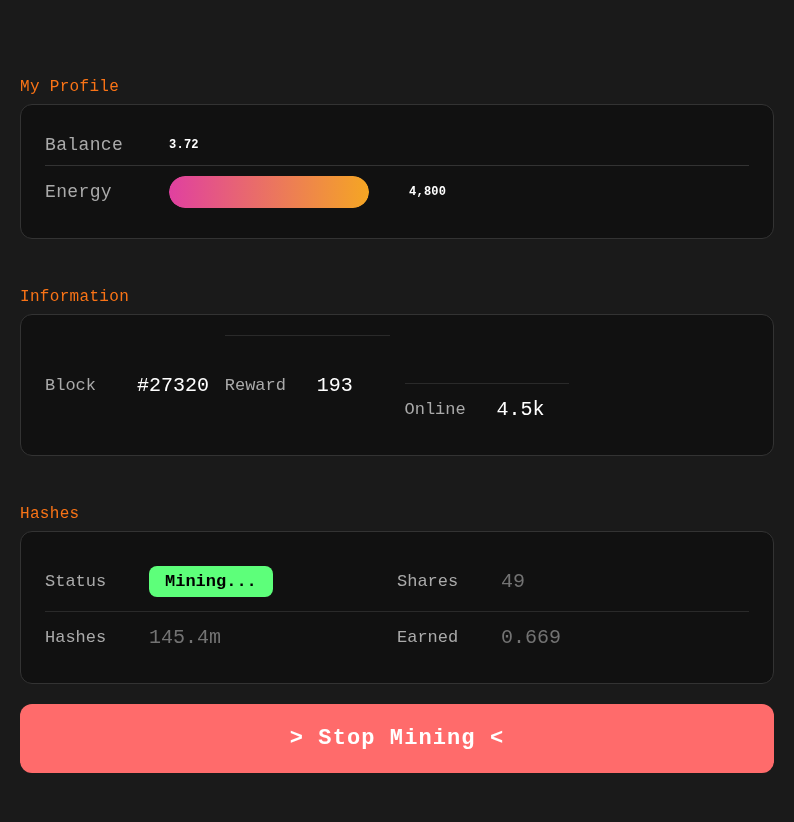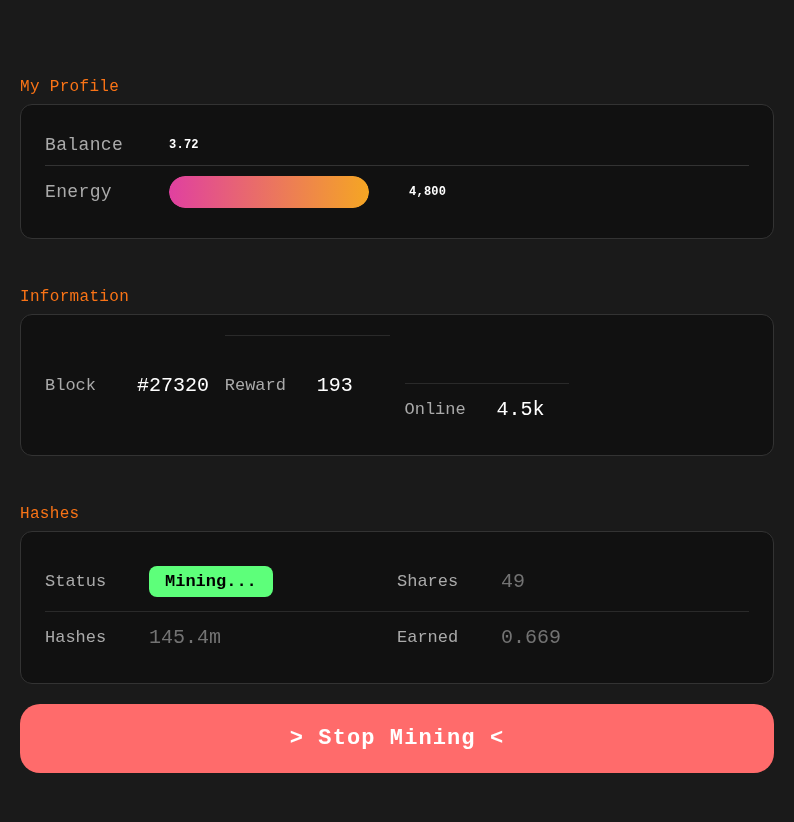--- a/index.html
+++ b/index.html
@@ -145,21 +145,21 @@
       padding: 6px 16px;
       border-radius: 8px;
       font-family: 'Courier New', Courier, monospace;
     }
 
     
     .stop-mining-btn {
       background-color: #ff6b6b;
       color: #fff;
       border: none;
-      border-radius: 20px;
+      border-radius: 12px;
       padding: 22px;
       font-size: 22px;
       font-weight: 700;
       font-family: 'Courier New', Courier, monospace;
       cursor: pointer;
       width: 100%;
       letter-spacing: 0.05em;
       text-align: center;
     }
 

